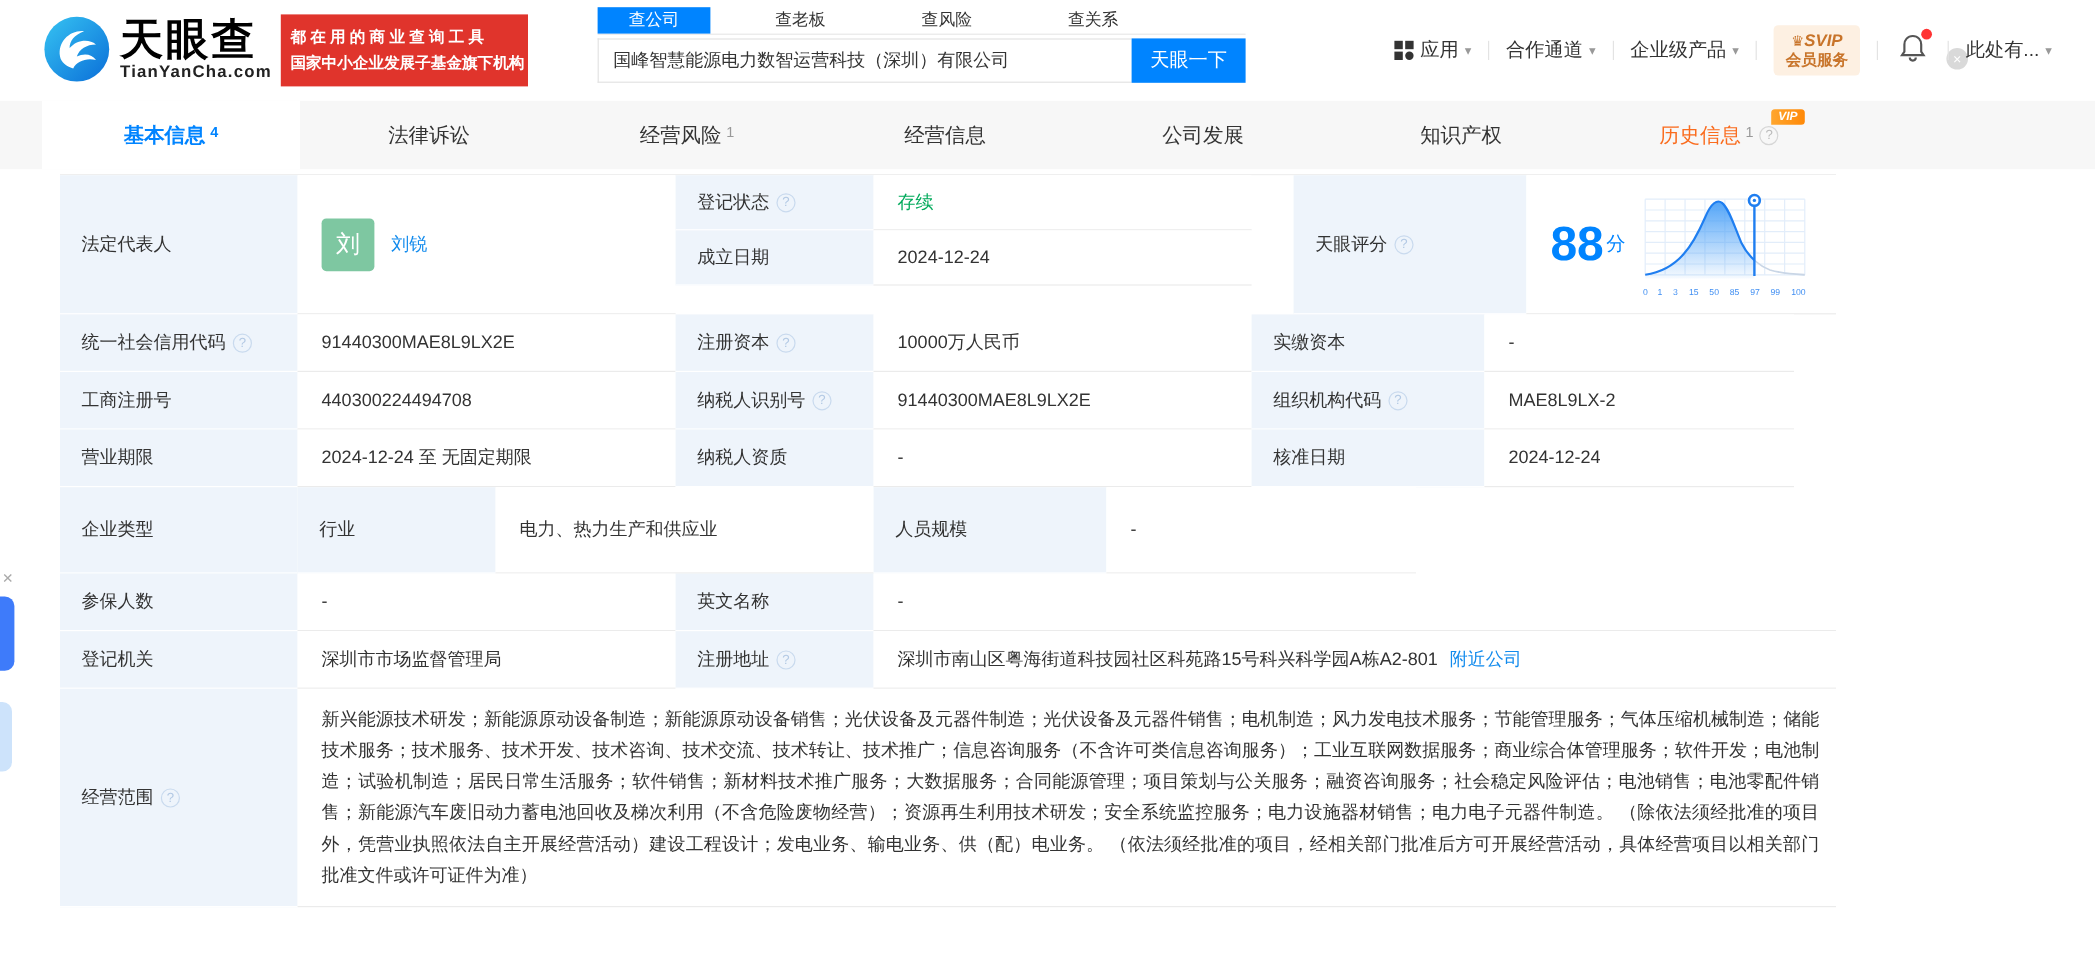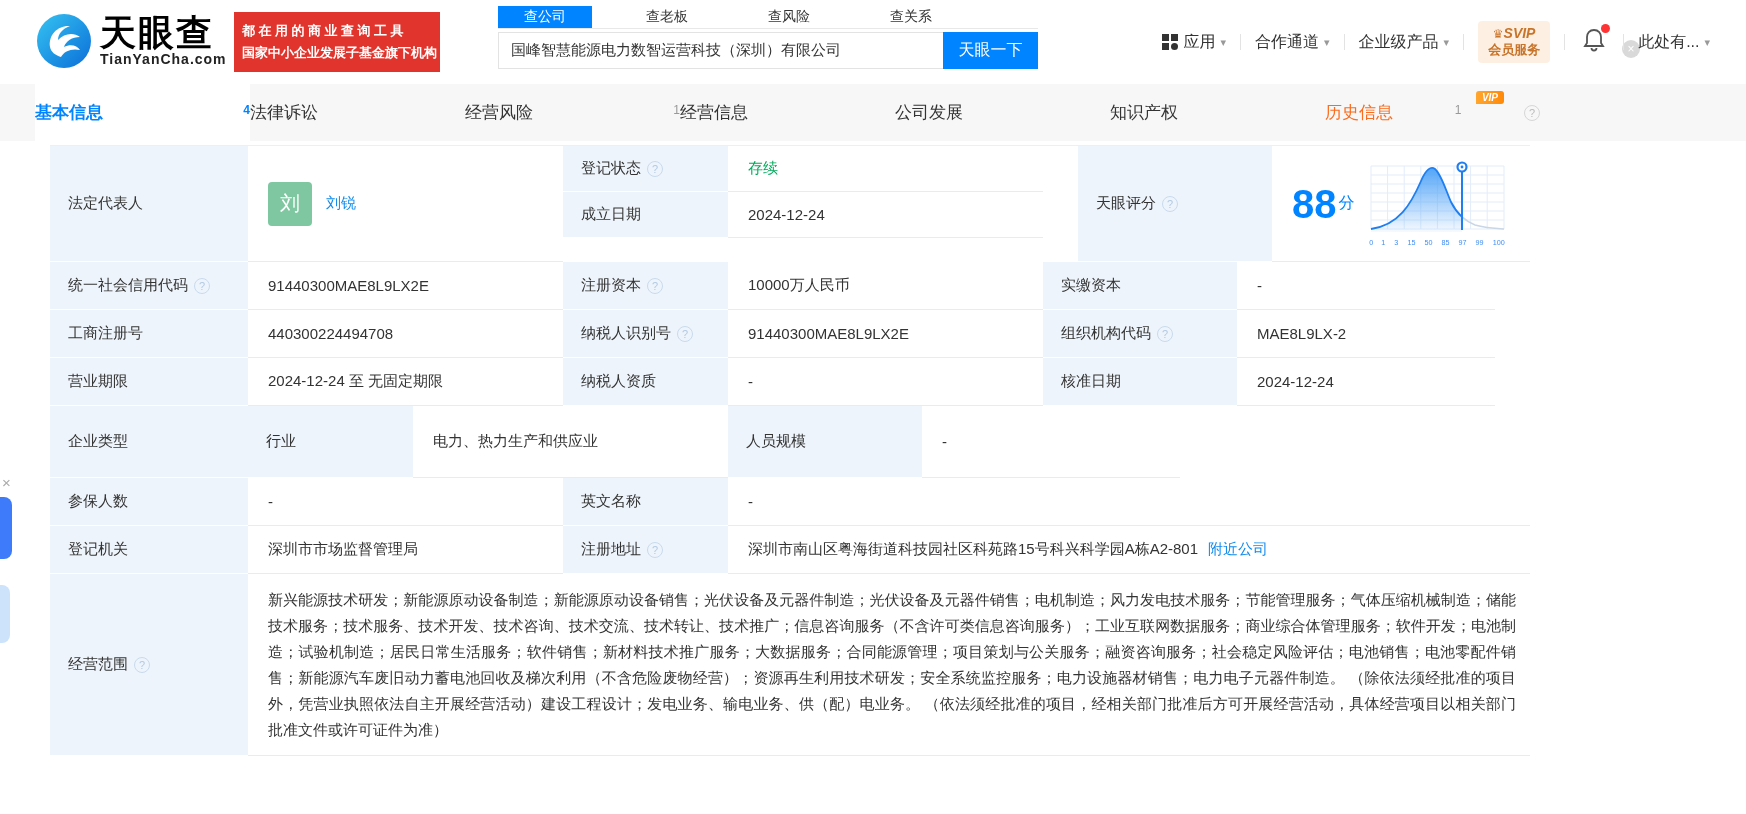--- a/index.html
+++ b/index.html
@@ -40,21 +40,21 @@
   .grid-icon i.dot { border-radius:50%; }
   .svip { background:#fdf0e2; border-radius:4px; padding:5px 10px; text-align:center; cursor:pointer; }
   .svip .s1 { color:#c8742a; font-size:14px; font-weight:bold; font-style:italic; line-height:15px; }
   .svip .s1 .crown { font-style:normal; font-size:12px; }
   .svip .s2 { color:#c8742a; font-size:13px; font-weight:bold; line-height:16px; }
   .bell-wrap { position:relative; margin:0 4px; cursor:pointer; }
   .bell-dot { position:absolute; top:-4px; right:-5px; width:9px; height:9px; background:#f33; border-radius:50%; }
 
   
   .tabbar { position:absolute; top:84px; left:0; width:1746px; height:57px; background:#f7f7f7; display:flex; padding-left:35px; }
-  .tab { width:215px; height:57px; display:flex; align-items:center; justify-content:space-between; font-size:17px;
+  .tab { width:215px; height:57px; display:flex; align-items:center; justify-content:center; font-size:17px;
     color:#333; cursor:pointer; position:relative; }
   .tab.active { background:#fff; color:#0084ff; font-weight:bold; }
   .tab .cnt { font-size:12px; margin-left:4px; color:#999; margin-top:-6px; }
   .tab.active .cnt { color:#0084ff; }
   .tab.history { color:#fa6c1e; }
   .tab .help-gray { margin-left:5px; }
   .vip-chip { position:absolute; top:7px; right:36px; background:linear-gradient(90deg,#ffa62e,#ff8908);
     color:#fff; font-size:10px; font-weight:bold; font-style:italic; border-radius:3px 3px 3px 0; padding:1px 6px; }
 
   

